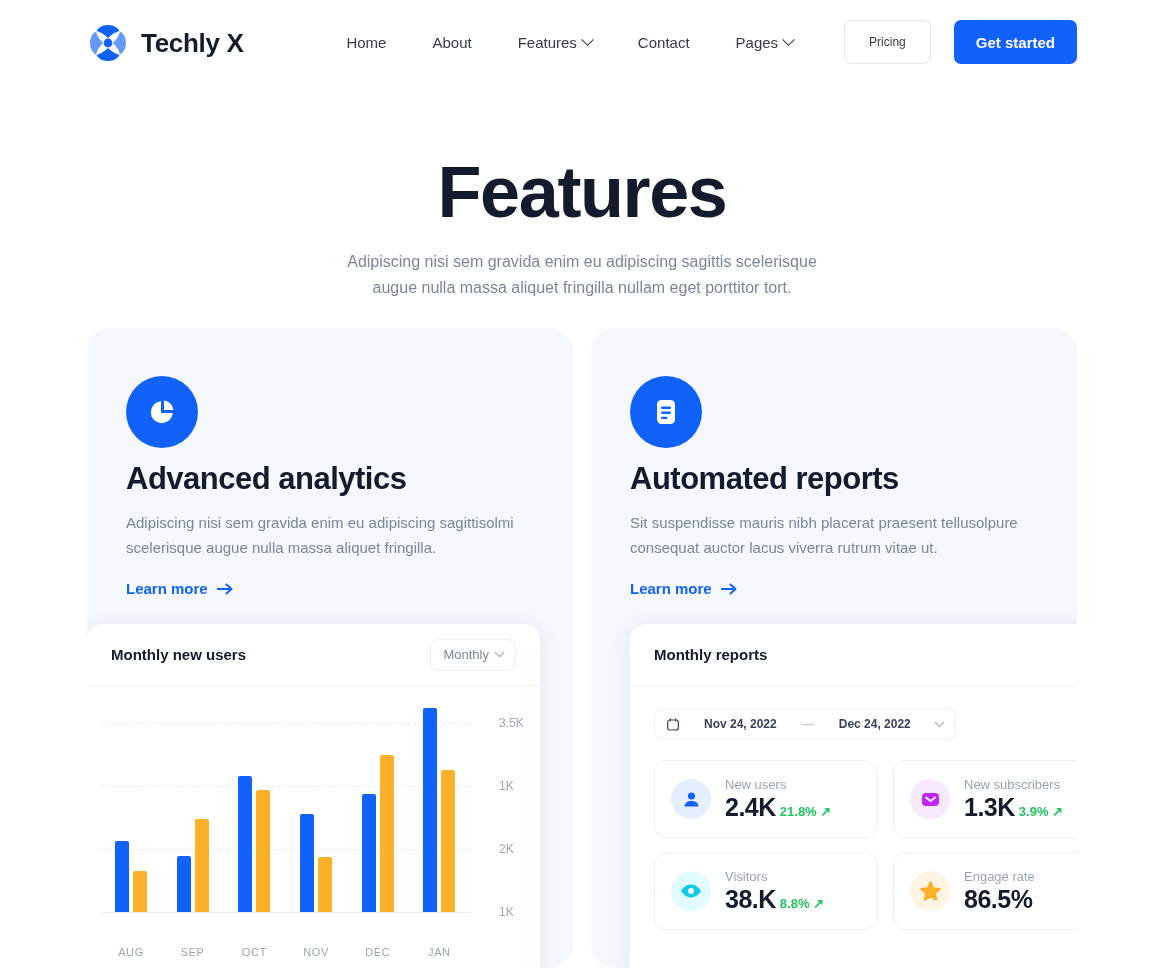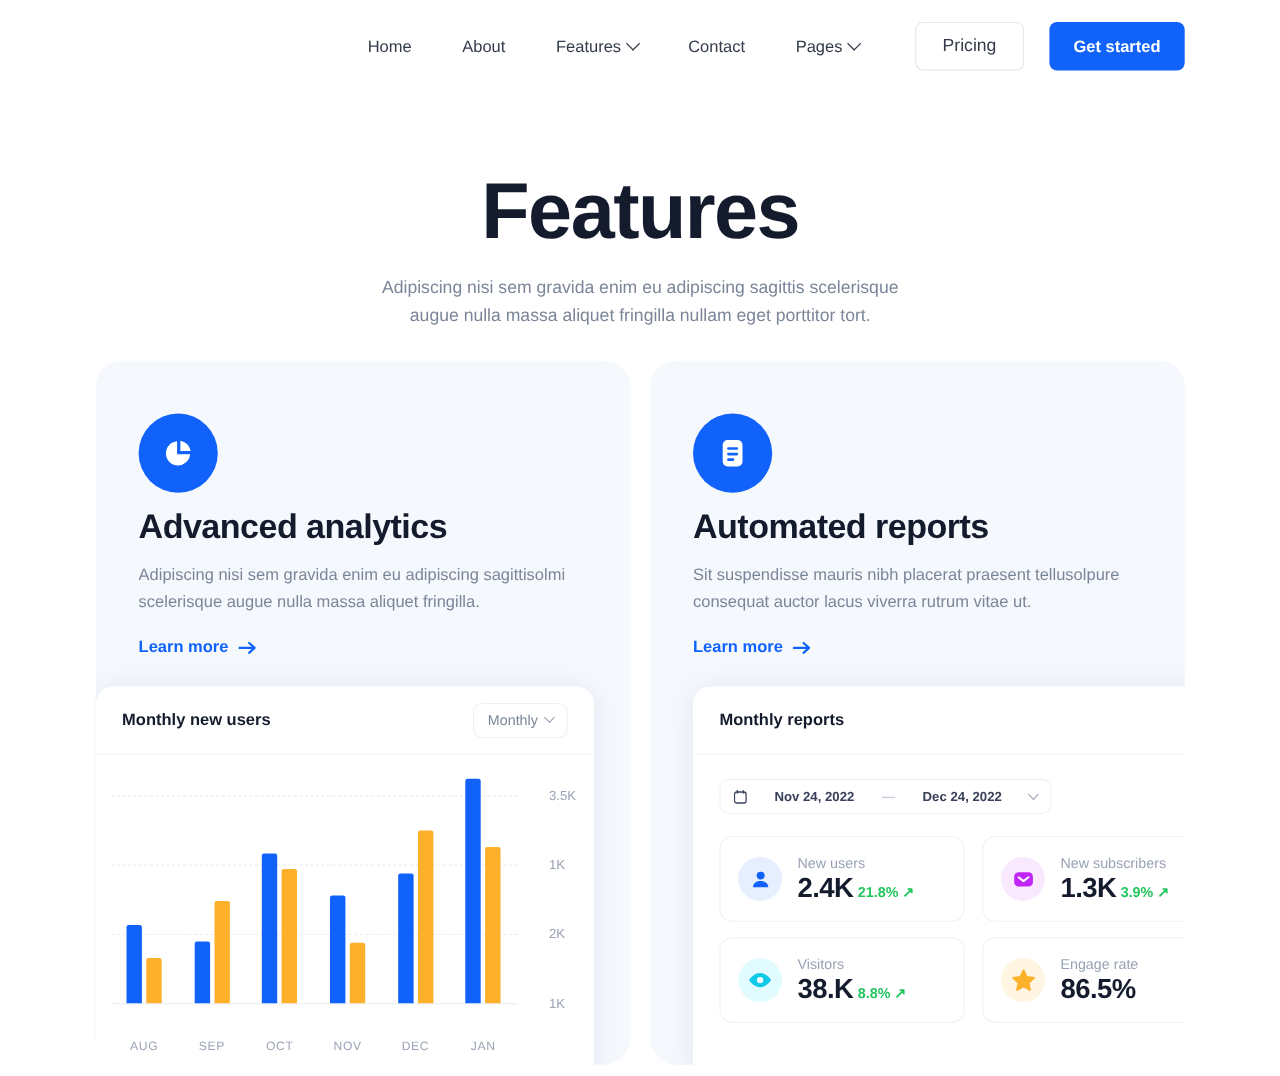--- a/index.html
+++ b/index.html
@@ -37,21 +37,21 @@
   }
   .chev {
     display: inline-block; width: 9px; height: 9px;
     border-right: 1.7px solid #333a49; border-bottom: 1.7px solid #333a49;
     transform: rotate(45deg) translate(-2px,-2px);
   }
   .btn-pricing {
     margin-left: 22px;
     height: 44px; padding: 0 24px;
     border: 1px solid #e3e7ef; border-radius: 7px;
-    background: #fff; color: #333a49; font-size: 16px;
+    background: #fff; color: #333a49; font-size: 12px;
     display: flex; align-items: center; cursor: pointer;
     font-family: "Liberation Sans", sans-serif;
   }
   .btn-start {
     margin-left: 11px;
     height: 44px; padding: 0 22px;
     border: none; border-radius: 7px;
     background: #1062fb; color: #fff; font-size: 15px; font-weight: bold;
     display: flex; align-items: center; cursor: pointer;
     font-family: "Liberation Sans", sans-serif;
@@ -170,20 +170,30 @@
   }
   .stat-label { font-size: 13px; color: #9aa3b5; margin-bottom: 1px; white-space: nowrap; }
   .stat-row { display: flex; align-items: baseline; gap: 4px; white-space: nowrap; }
   .stat-value { font-size: 25px; font-weight: bold; color: #141b2d; letter-spacing: -0.5px; }
   .stat-delta { font-size: 13px; font-weight: bold; color: #22c55e; }
 </style>
 </head>
 <body>
 
 <div class="header">
+  <div class="brand">
+    <svg class="brand-logo" viewBox="0 0 42 42">
+      <path d="M21 3 C27 3 31 6 32.5 9 C29 9.8 24.8 12.2 21 16 C17.2 12.2 13 9.8 9.5 9 C11 6 15 3 21 3 Z" fill="#1062fb"></path>
+      <path d="M21 39 C15 39 11 36 9.5 33 C13 32.2 17.2 29.8 21 26 C24.8 29.8 29 32.2 32.5 33 C31 36 27 39 21 39 Z" fill="#1062fb"></path>
+      <path d="M3 21 C3 15 6 11 9 9.5 C9.8 13 12.2 17.2 16 21 C12.2 24.8 9.8 29 9 32.5 C6 31 3 27 3 21 Z" fill="#6699fd"></path>
+      <path d="M39 21 C39 27 36 31 33 32.5 C32.2 29 29.8 24.8 26 21 C29.8 17.2 32.2 13 33 9.5 C36 11 39 15 39 21 Z" fill="#6699fd"></path>
+      <circle cx="21" cy="21" r="4.4" fill="#1062fb"></circle>
+    </svg>
+    <span class="brand-name">Techly X</span>
+  </div>
 
   <nav class="nav">
     <a class="nav-link">
       <span>Home</span>
     </a>
     <a class="nav-link">
       <span>About</span>
     </a>
     <a class="nav-link">
       <span>Features</span>

